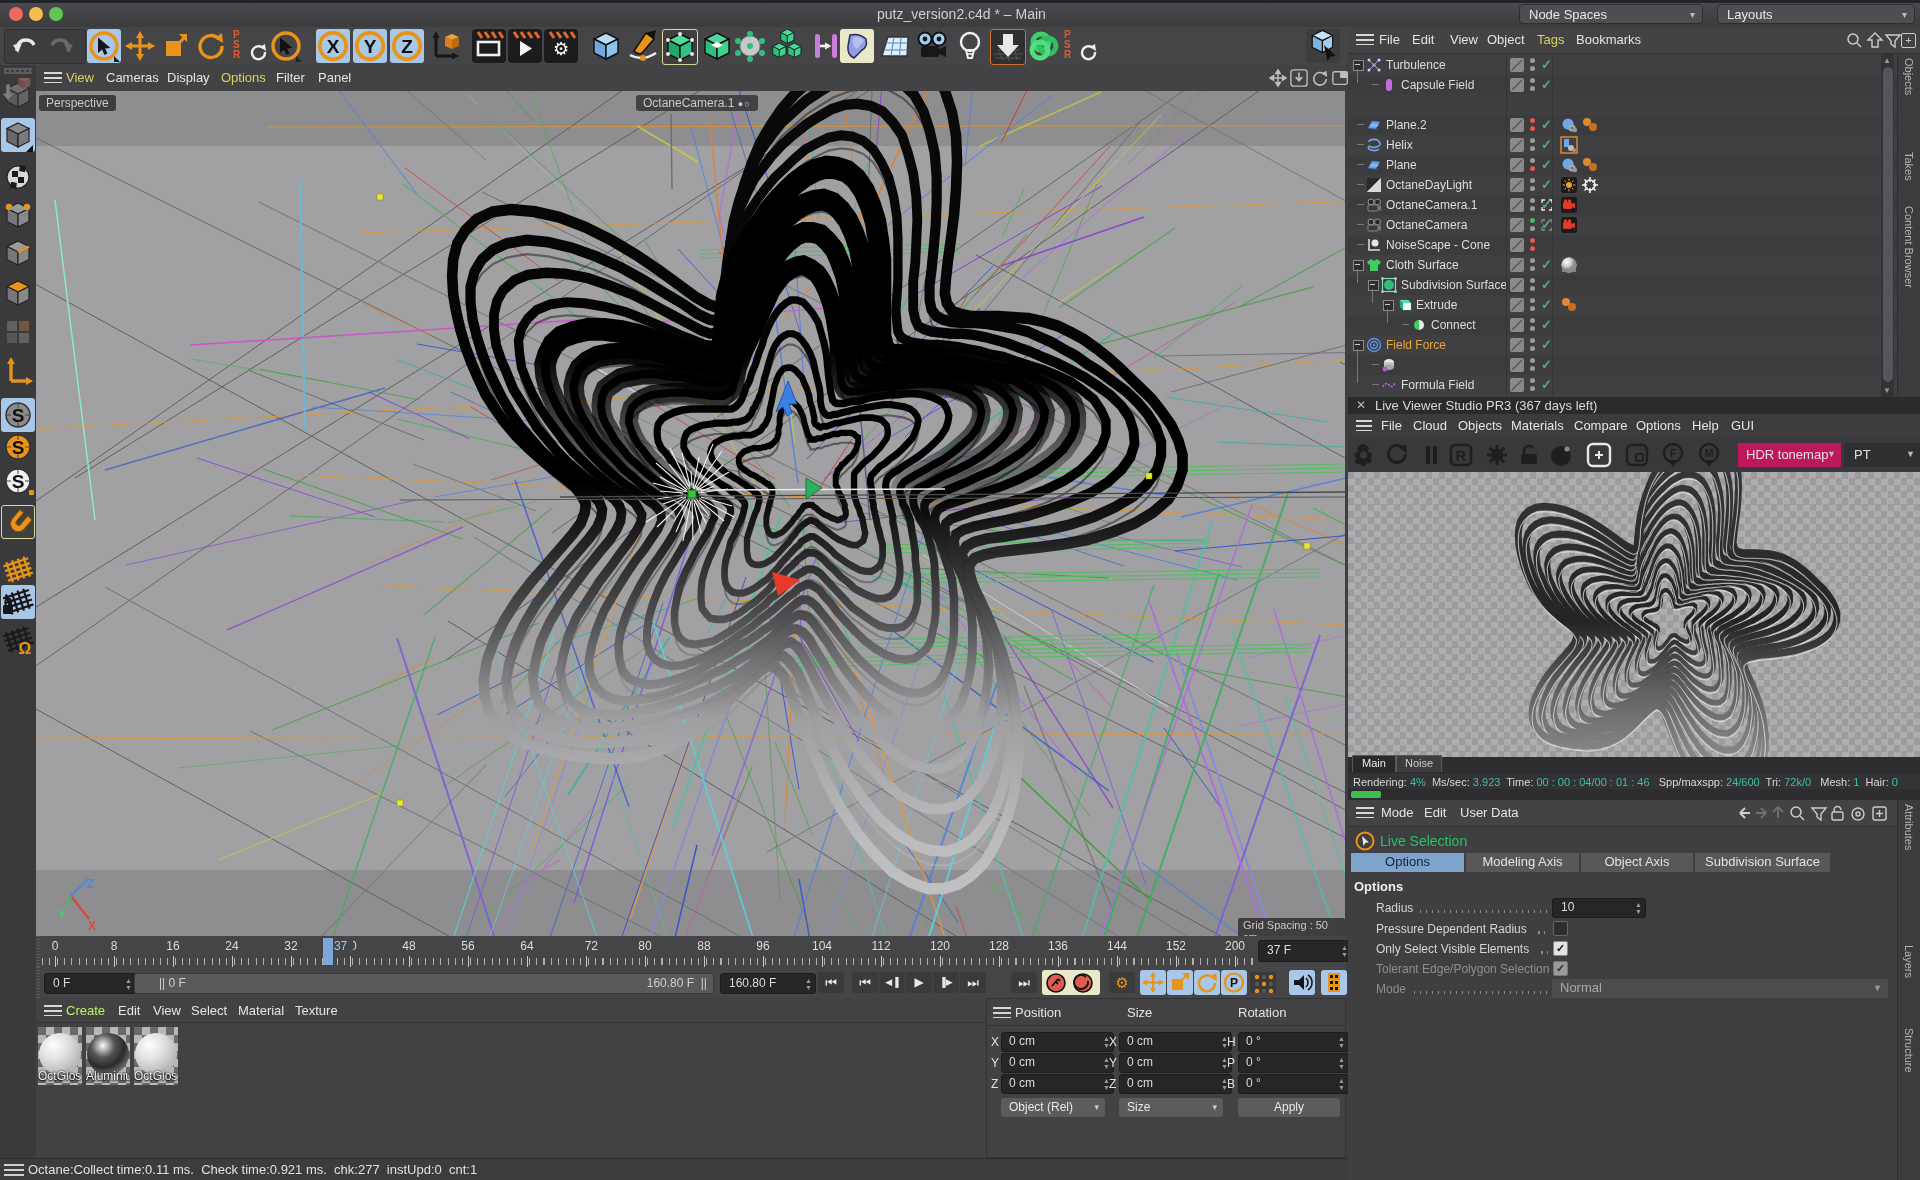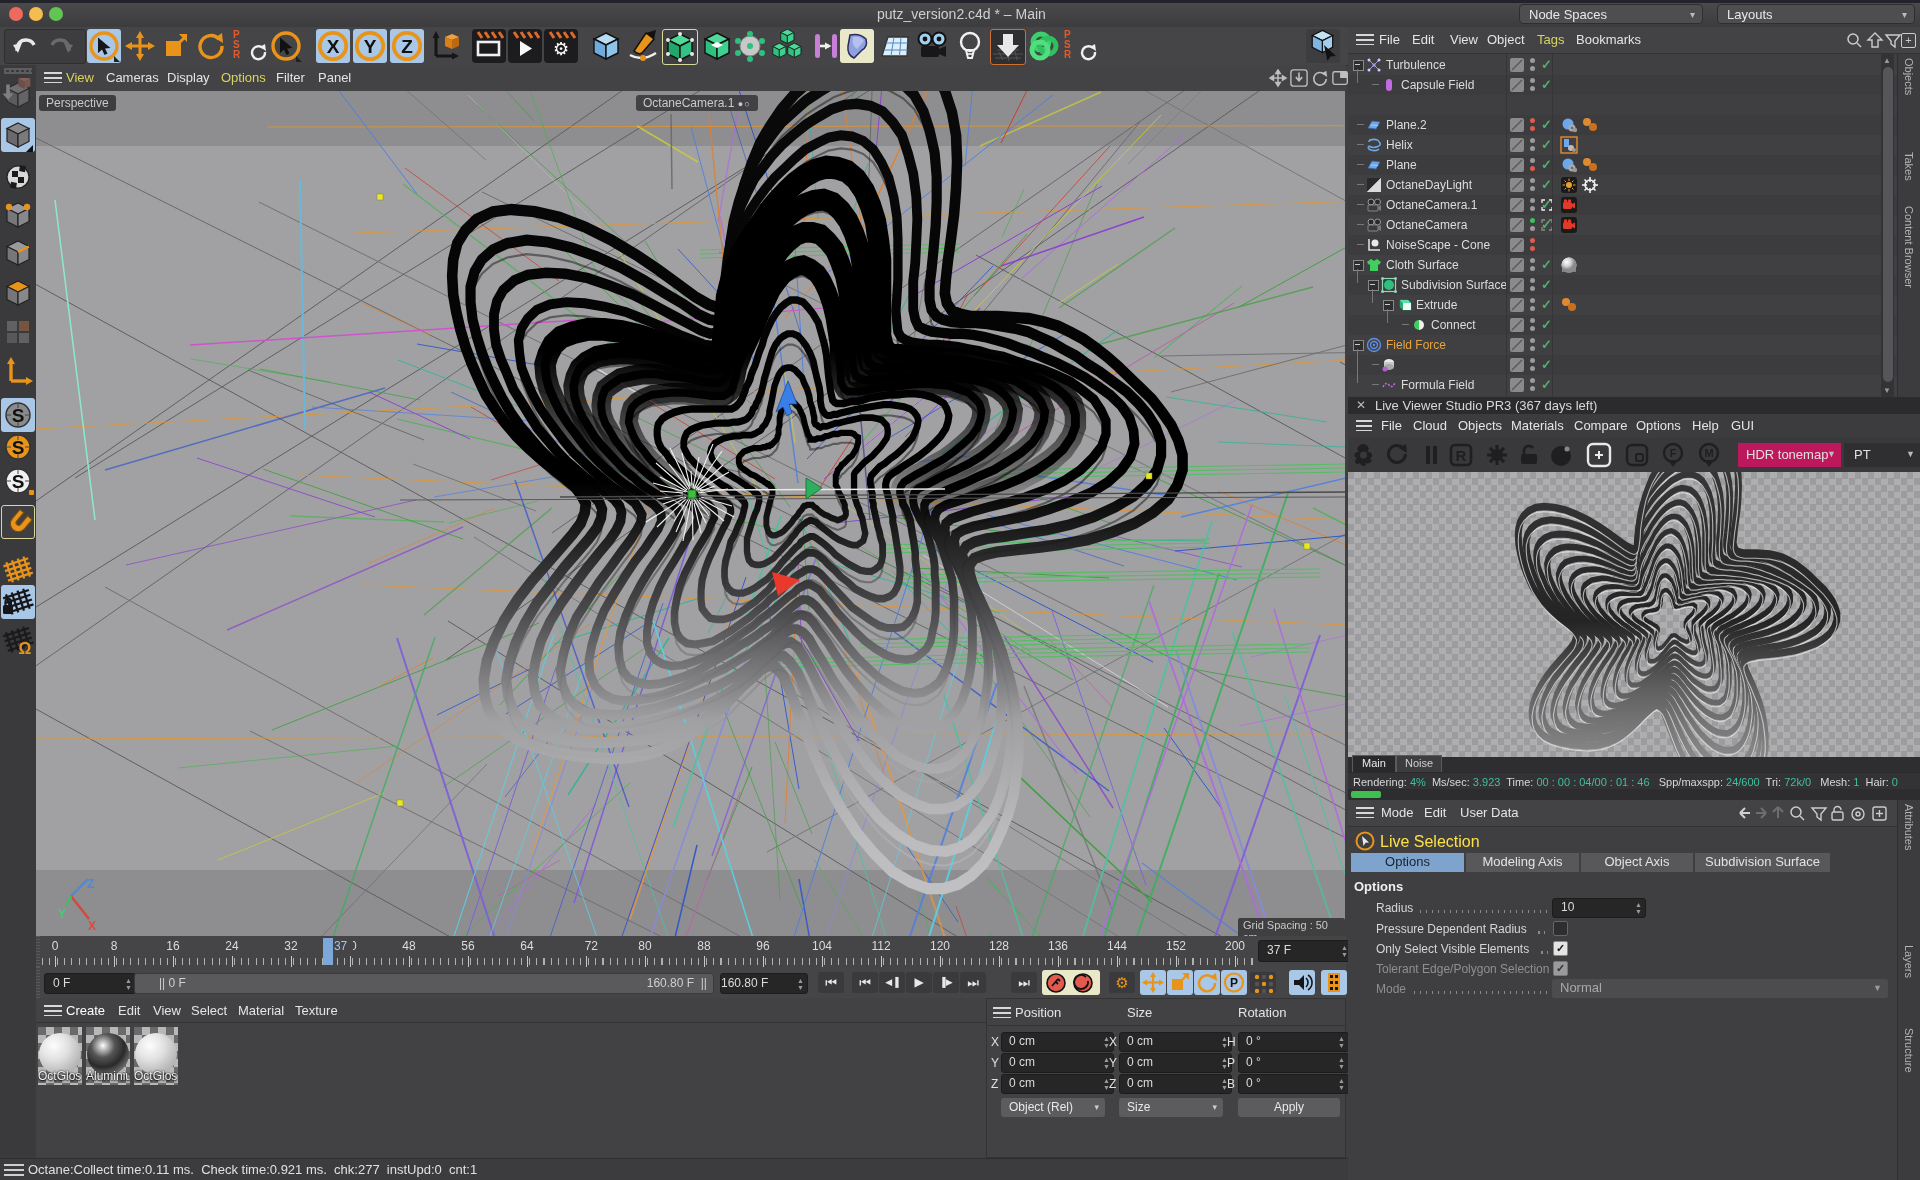--- a/index.html
+++ b/index.html
@@ -851,21 +851,21 @@
     <div class="a" style="left:297.875px;top:3px;width:19px;color:#9fc4ea;font-size:12px;background:#454547;">37</div>
     <div class="spin" style="left:1222px;top:4px;width:84px;height:20px;line-height:19px;padding-left:8px;">37 F<span class="updn" style="top:3px;">▲<br>▼</span></div>
   </div>
 <div class="a" style="left:36px;top:967px;width:1310px;height:31px;background:#454547;border-bottom:1px solid #303032;">
     <div class="a" style="left:0;top:0;width:4px;height:31px;background:repeating-linear-gradient(#666 0 1px,transparent 1px 3px);opacity:.6"></div>
     <div class="spin" style="left:8px;top:6px;width:82px;height:19px;line-height:18px;padding-left:8px;">0 F<span class="updn" style="top:3px;">▲<br>▼</span></div>
     <div class="a" style="left:98px;top:6px;width:578px;height:19px;background:#5a5a5c;border-radius:3px;border:1px solid #3a3a3c;">
       <span style="position:absolute;left:24px;top:2px;color:#cfcfcf;font-size:12px;">|| 0 F</span>
       <span style="position:absolute;right:6px;top:2px;color:#cfcfcf;font-size:12px;">160.80 F&nbsp; ||</span>
     </div>
-    <div class="spin" style="left:684px;top:6px;width:86px;height:19px;line-height:18px;">160.80 F<span class="updn" style="top:3px;">▲<br>▼</span></div>
+    <div class="spin" style="left:684px;top:6px;width:86px;height:19px;line-height:18px;padding-left:8px;">160.80 F<span class="updn" style="top:3px;">▲<br>▼</span></div>
     <div class="a" style="left:782px;top:5px;width:26px;height:21px;background:#3a3a3c;border-radius:3px;color:#e8e8e8;font-size:13px;text-align:center;line-height:21px;">⏮</div>
     <div class="a" style="left:816px;top:5px;width:26px;height:21px;background:#3a3a3c;border-radius:3px;color:#e8e8e8;font-size:13px;text-align:center;line-height:21px;">⏮</div>
     <div class="a" style="left:843px;top:5px;width:26px;height:21px;background:#3a3a3c;border-radius:3px;color:#e8e8e8;font-size:9px;text-align:center;line-height:21px;">◀▐</div>
     <div class="a" style="left:870px;top:5px;width:26px;height:21px;background:#3a3a3c;border-radius:3px;color:#e8e8e8;font-size:12px;text-align:center;line-height:21px;">▶</div>
     <div class="a" style="left:897px;top:5px;width:26px;height:21px;background:#3a3a3c;border-radius:3px;color:#e8e8e8;font-size:9px;text-align:center;line-height:21px;">▐▶</div>
     <div class="a" style="left:924px;top:5px;width:26px;height:21px;background:#3a3a3c;border-radius:3px;color:#e8e8e8;font-size:13px;text-align:center;line-height:21px;">⏭</div>
     <div class="a" style="left:975px;top:5px;width:26px;height:21px;background:#3a3a3c;border-radius:3px;color:#e8e8e8;font-size:13px;text-align:center;line-height:21px;">⏭</div>
     <div class="a" style="left:1006px;top:3px;width:58px;height:25px;background:#e9e9c9;border-radius:3px;"></div>
     <div class="a" style="left:1009px;top:5px;"><svg width="22" height="22" style="" viewBox="0 0 22 22">
         <circle cx="11" cy="11" r="9" fill="#e05a50" stroke="#111" stroke-width="1.6"></circle>
@@ -926,21 +926,21 @@
           <rect x="14" y="5" width="3" height="3"></rect>
           <rect x="9" y="11" width="3" height="3"></rect>
           <rect x="14" y="11" width="3" height="3"></rect>
           <rect x="9" y="17" width="3" height="3"></rect>
           <rect x="14" y="17" width="3" height="3"></rect>
         </g>
       </svg></div>
   </div>
 <div class="a" style="left:36px;top:998px;width:950px;height:160px;background:#424244;border-right:1px solid #333;">
     <div class="a" style="left:8px;top:7px;width:18px;height:11px;background:repeating-linear-gradient(#d8d8d8 0 2px,transparent 2px 5px);"></div>
-    <div class="a" style="left:30px;top:5px;color:#ffffff;font-size:13px;">Create</div>
+    <div class="a" style="left:30px;top:5px;color:#bef264;font-size:13px;">Create</div>
     <div class="a" style="left:82px;top:5px;color:#e4e4e4;font-size:13px;">Edit</div>
     <div class="a" style="left:117px;top:5px;color:#e4e4e4;font-size:13px;">View</div>
     <div class="a" style="left:155px;top:5px;color:#e4e4e4;font-size:13px;">Select</div>
     <div class="a" style="left:202px;top:5px;color:#e4e4e4;font-size:13px;">Material</div>
     <div class="a" style="left:259px;top:5px;color:#e4e4e4;font-size:13px;">Texture</div>
     <div class="a" style="left:0;top:24px;width:950px;height:1px;background:#333;"></div>
     <div class="a" style="left:2px;top:29px;width:44px;height:58px;background:repeating-conic-gradient(#b8b8b8 0% 25%, #6a6a6a 0% 50%) 0 0/16px 16px;overflow:hidden;">
       <div class="a" style="left:1px;top:6px;width:42px;height:42px;border-radius:50%;background:radial-gradient(circle at 35% 30%, #fdfdfd 0%, #e2e2e2 35%, #b9b9b9 70%, #9a9a9a 100%);"></div>
       <div class="a" style="left:0;top:42px;width:44px;color:#f0f0f0;font-size:12px;text-shadow:0 1px 2px #000, 0 0 2px #000;">OctGlos</div>
     </div>
@@ -1530,21 +1530,21 @@
             <rect x="135" y="3" width="13" height="13" rx="2" fill="none" stroke="#ccc" stroke-width="1.4"></rect>
             <line x1="141.5" y1="6" x2="141.5" y2="13" stroke="#ccc" stroke-width="1.4"></line>
             <line x1="138" y1="9.5" x2="145" y2="9.5" stroke="#ccc" stroke-width="1.4"></line>
           </g>
         </svg></div>
     </div>
     <div class="a" style="left:7px;top:31px;"><svg width="20" height="20" style="" viewBox="0 0 20 20">
         <circle cx="10" cy="10" r="8.5" fill="none" stroke="#e8941a" stroke-width="2"></circle>
         <path d="M7 5 L14 11.5 L10.5 11.8 L8.5 15 Z" fill="#e8e8e8"></path>
       </svg></div>
-    <div class="a" style="left:32px;top:33px;color:#fde047;font-size:16px;">Live Selection</div>
+    <div class="a" style="left:32px;top:33px;color:#22c55e;font-size:14px;">Live Selection</div>
     <div class="a" style="left:3px;top:53px;width:113px;height:19px;background:#7ea3cc;color:#16222e;font-size:13px;text-align:center;line-height:18px;">Options</div>
     <div class="a" style="left:118px;top:53px;width:113px;height:19px;background:#58585a;color:#e2e2e2;font-size:13px;text-align:center;line-height:18px;">Modeling Axis</div>
     <div class="a" style="left:233px;top:53px;width:112px;height:19px;background:#58585a;color:#e2e2e2;font-size:13px;text-align:center;line-height:18px;">Object Axis</div>
     <div class="a" style="left:347px;top:53px;width:135px;height:19px;background:#58585a;color:#e2e2e2;font-size:13px;text-align:center;line-height:18px;">Subdivision Surface</div>
     <div class="a" style="left:6px;top:79px;color:#f0f0f0;font-size:13px;font-weight:bold;">Options</div>
     <div class="a" style="left:28px;top:101px;color:#d6d6d6;font-size:12px;">Radius</div>
     <div class="a" style="left:72px;top:110px;width:130px;height:3px;background:repeating-linear-gradient(90deg,#8a8a8a 0 1.5px,transparent 1.5px 6px);"></div>
     <div class="spin" style="left:204px;top:98px;width:84px;height:18px;line-height:17px;padding-left:8px;">10<span class="updn" style="top:2px;">▲<br>▼</span></div>
     <div class="a" style="left:28px;top:122px;color:#d6d6d6;font-size:12px;">Pressure Dependent Radius</div>
     <div class="a" style="left:190px;top:131px;width:12px;height:3px;background:repeating-linear-gradient(90deg,#8a8a8a 0 1.5px,transparent 1.5px 6px);"></div>

